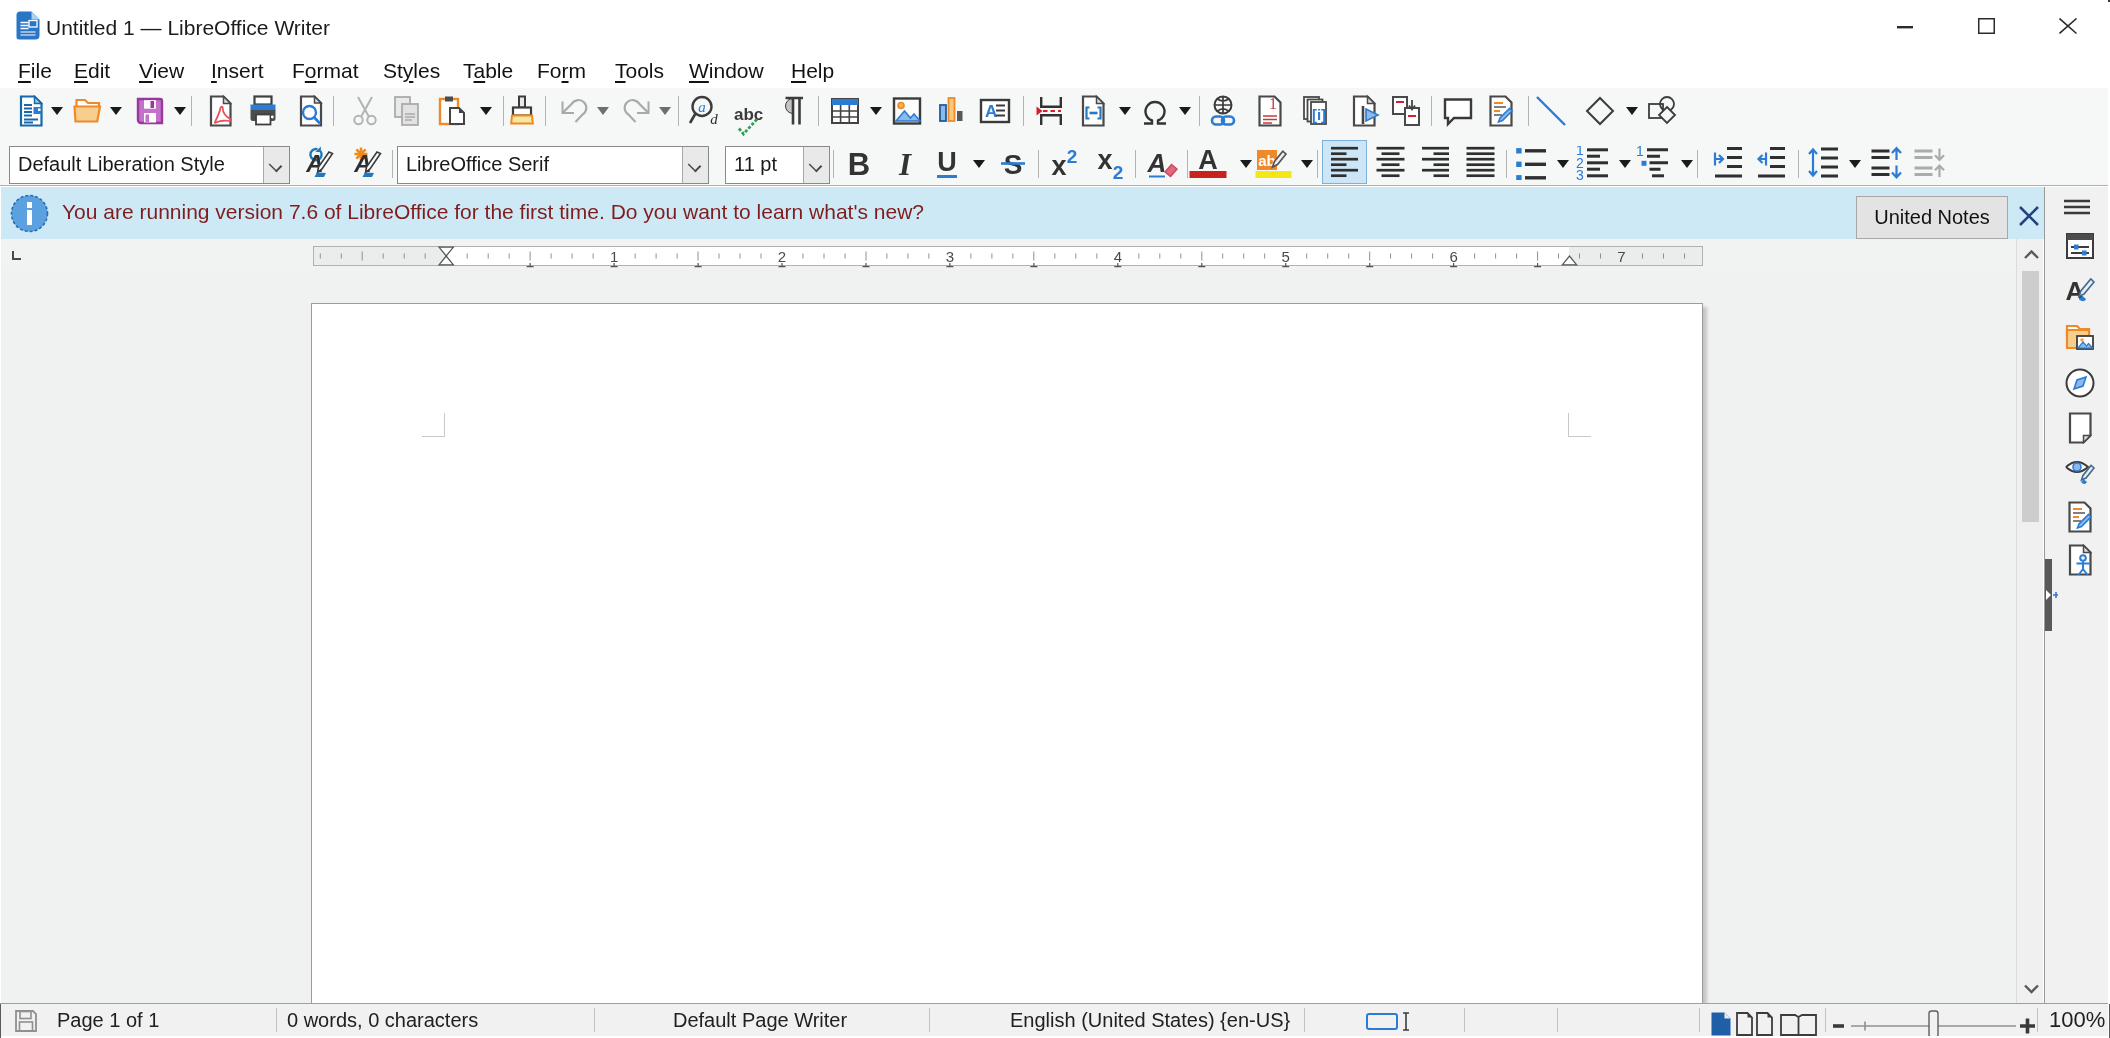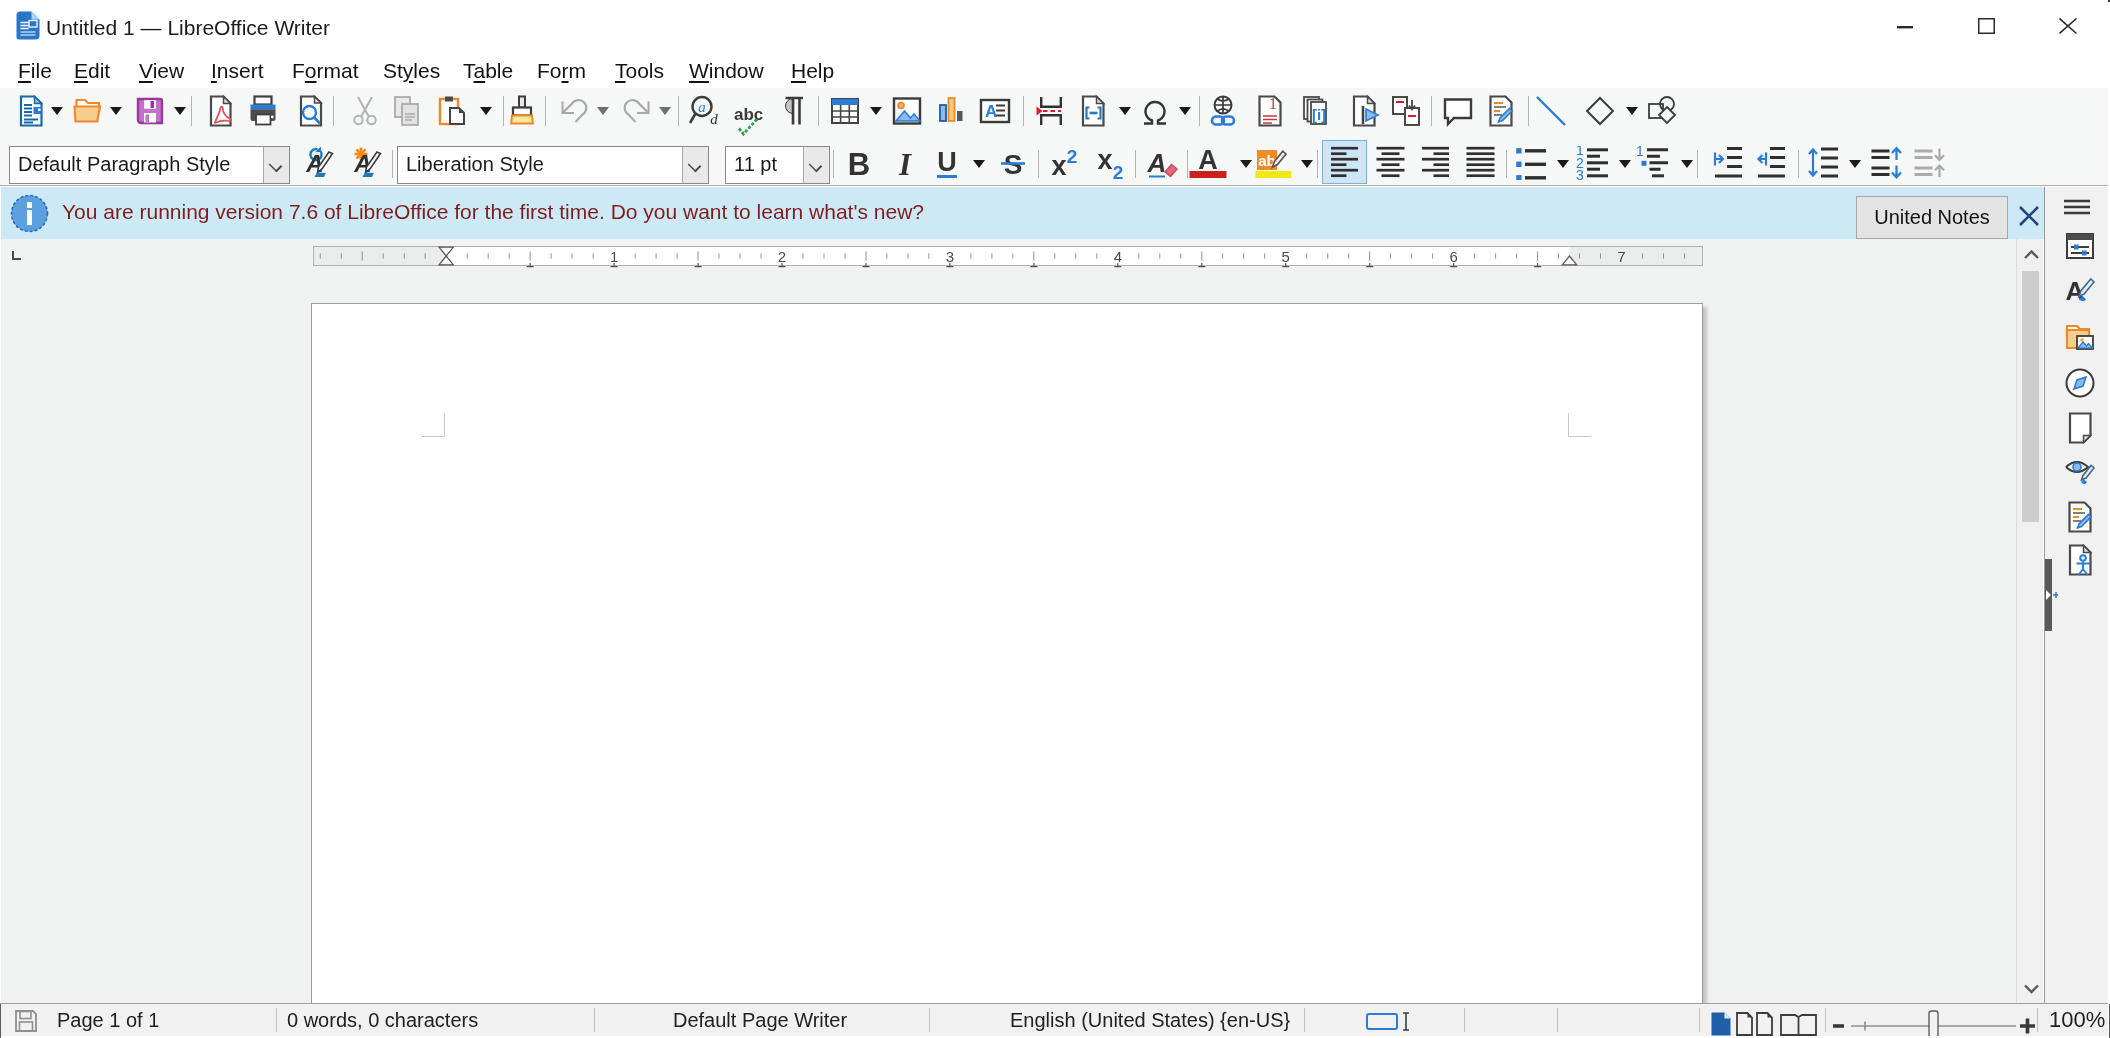--- a/index.html
+++ b/index.html
@@ -275,27 +275,27 @@
 <div class="sepv1" style="left:333px"></div>
 <div class="sepv1" style="left:503px"></div>
 <div class="sepv1" style="left:545px"></div>
 <div class="sepv1" style="left:678px"></div>
 <div class="sepv1" style="left:818px"></div>
 <div class="sepv1" style="left:1023px"></div>
 <div class="sepv1" style="left:1199px"></div>
 <div class="sepv1" style="left:1431px"></div>
 <div class="sepv1" style="left:1528px"></div>
 <div class="combo" style="left:9px;width:281px">
-      <div class="txt">Default Paragraph Style</div>
+      <div class="txt">Default Liberation Style</div>
       <div class="ab">
         <div class="chev"></div>
       </div>
     </div>
 <div class="combo" style="left:397px;width:312px">
-      <div class="txt">Liberation Style</div>
+      <div class="txt">LibreOffice Serif</div>
       <div class="ab">
         <div class="chev"></div>
       </div>
     </div>
 <div class="combo" style="left:725px;width:105px">
       <div class="txt">11 pt</div>
       <div class="ab">
         <div class="chev"></div>
       </div>
     </div>

